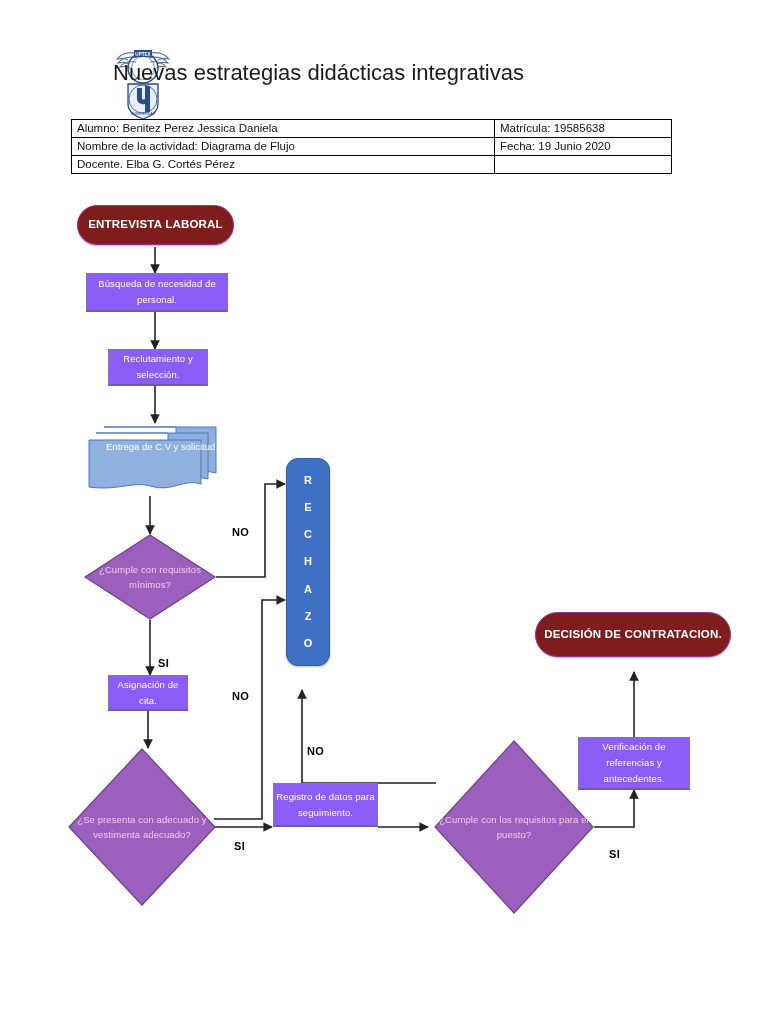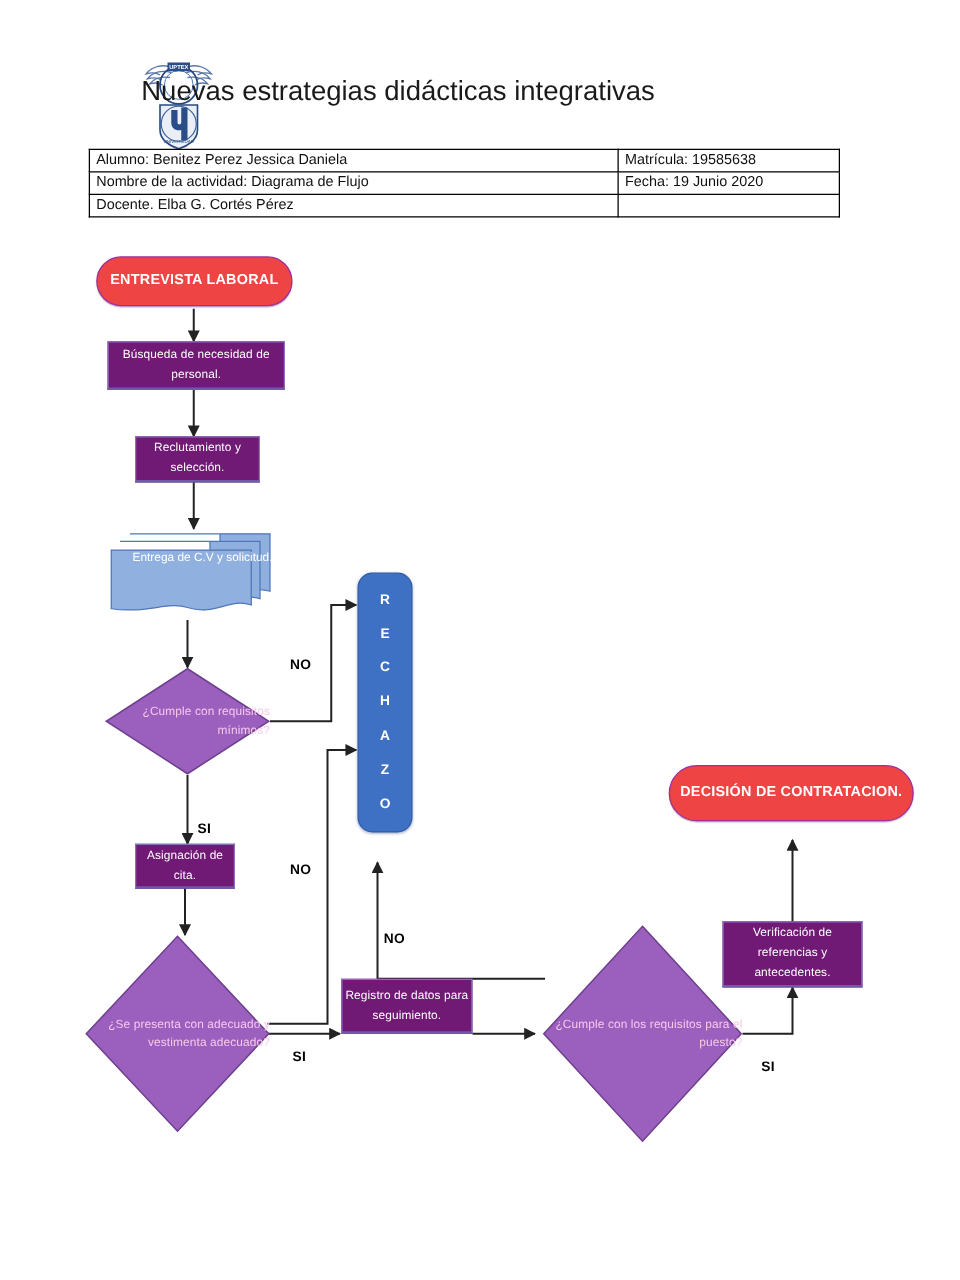--- a/index.html
+++ b/index.html
@@ -88,34 +88,34 @@
     box-sizing: border-box;
     display: flex;
     align-items: center;
     justify-content: center;
     text-align: center;
     color: #ffffff;
   }
 
   
   .terminal {
-    background: #ef4444;
+    background: #7f1d1d;
     border: 1px solid #9c2f9a;
     border-radius: 999px;
     font-weight: bold;
     font-size: 11.5px;
     line-height: 1.35;
     letter-spacing: 0.2px;
     box-shadow: 0 1px 1px rgba(90,30,90,0.35);
     text-align: center;
   }
 
   
   .process {
-    background: #701a75;
+    background: #8b5cf6;
     border: 1px solid #8a6fbe;
     border-bottom: 2px solid #6d5aa8;
     font-size: 9.5px;
     line-height: 1.65;
     letter-spacing: 0.1px;
   }
 
   
   .decision-wrap {
     position: absolute;
@@ -128,21 +128,21 @@
   }
   .decision-label {
     position: absolute;
     left: 0;
     top: 0;
     width: 100%;
     height: 100%;
     display: flex;
     align-items: center;
     justify-content: center;
-    text-align: right;
+    text-align: center;
     font-size: 9.5px;
     line-height: 1.6;
     color: #F6C9EC;
     letter-spacing: 0.1px;
     pointer-events: none;
   }
 
   
   .multidoc {
     position: absolute;

